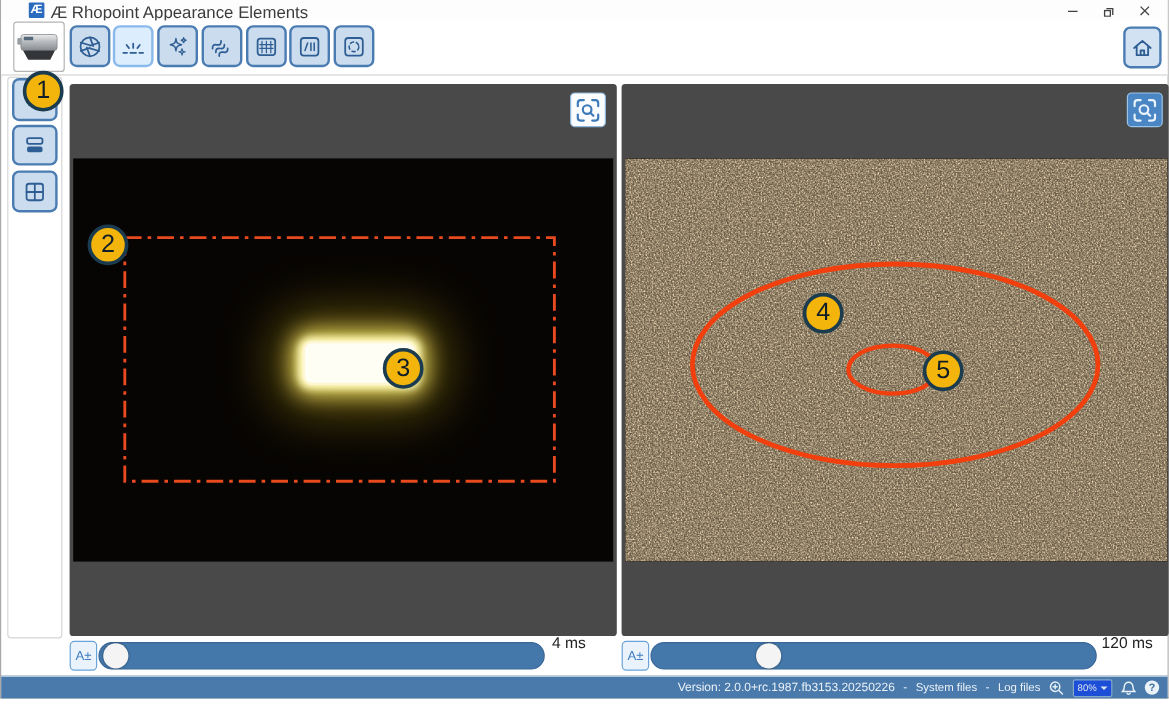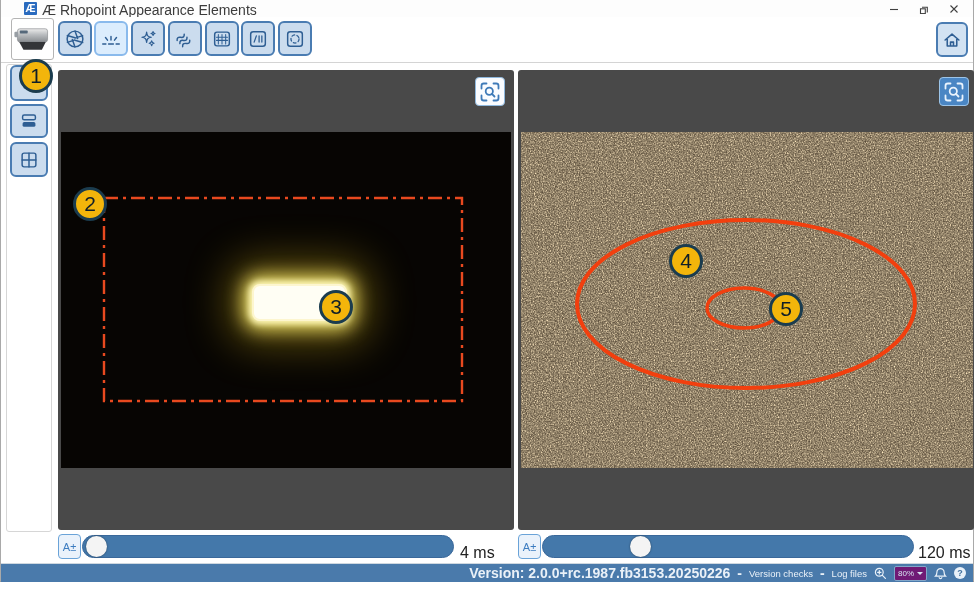--- a/index.html
+++ b/index.html
@@ -35,26 +35,26 @@
   .cam-image{position:absolute;left:3px;top:62px;overflow:hidden;}
   .image-left{width:450px;height:336px;background:#070503;}
   .image-right{width:452px;height:336px;background:#120d08;}
   .roi-svg{position:absolute;left:0;top:0;}
   .glow-rect{position:absolute;left:191px;top:152px;width:91px;height:33px;background:#fffef4;border:2px solid #fdf6cf;border-radius:8px;
     box-shadow:0 0 6px 3px #fff9be, 0 0 18px 9px rgba(255,238,110,.85), 0 0 44px 22px rgba(205,170,25,.45);}
   
   .ae-btn{position:absolute;top:534px;width:23px;height:25px;border-radius:4px;background:#eaf2fb;border:1.5px solid #6aa3d8;color:#3c7cc0;font-size:11px;padding:0;box-sizing:border-box;}
   .track{position:absolute;top:535px;width:372px;height:23px;background:#4478aa;border:1px solid #3a689a;border-radius:12px;box-sizing:border-box;}
   .thumb{position:absolute;top:0px;width:21px;height:21px;background:#f4f4f4;border-radius:50%;box-shadow:0 0 2px rgba(0,0,0,.5);}
-  .ms-label{position:absolute;top:544px;font-size:16px;color:#222;white-space:nowrap;}
+  .ms-label{position:absolute;top:528px;font-size:13px;color:#222;white-space:nowrap;}
   
   .statusbar{position:absolute;left:0;top:563px;width:100%;height:19px;background:#4a7aab;border-top:1px solid #cfd8e0;box-sizing:border-box;display:flex;align-items:center;justify-content:flex-end;gap:7px;padding-right:7px;}
-  .status-text{font-size:14px;color:#eaf1f8;white-space:nowrap;font-weight:bold;}
+  .status-text{font-size:10px;color:#eaf1f8;white-space:nowrap;}
   .status-link{font-size:9.5px;color:#eaf1f8;white-space:nowrap;cursor:default;}
-  .zoom-select{height:13px;background:#701a75;border:1px solid #83a8ca;border-radius:2px;color:#d7e4f1;font-size:8px;display:flex;align-items:center;gap:3px;padding:0 3px;}
+  .zoom-select{height:13px;background:#1d4ed8;border:1px solid #83a8ca;border-radius:2px;color:#d7e4f1;font-size:8px;display:flex;align-items:center;gap:3px;padding:0 3px;}
   .caret{width:0;height:0;border-left:3px solid transparent;border-right:3px solid transparent;border-top:3.5px solid #d7e4f1;}
   .help-btn{width:12px;height:12px;border-radius:50%;background:#e9f1f9;color:#41709f;font-size:9px;font-weight:bold;display:flex;align-items:center;justify-content:center;border:none;padding:0;}
   
   .badge{position:absolute;width:34px;height:34px;box-sizing:border-box;border-radius:50%;background:#f3b50b;border:3px solid #1b3c4e;color:#101e28;font-size:21px;display:flex;align-items:center;justify-content:center;z-index:50;}
 </style>
 </head>
 <body>
 
 <div class="window">
 
@@ -229,21 +229,21 @@
 
   <button class="ae-btn" style="left:517px">A±</button>
   <div class="track" style="left:541px">
     <div class="thumb" style="left:87px"></div>
   </div>
   <span class="ms-label" style="left:917px">120 ms</span>
 
   <div class="statusbar">
     <span class="status-text">Version: 2.0.0+rc.1987.fb3153.20250226</span>
     <span class="status-text"> - </span>
-    <span class="status-link">Version checks</span>
+    <span class="status-link">System files</span>
     <span class="status-text"> - </span>
     <span class="status-link">Log files</span>
     <svg width="13" height="13" viewBox="0 0 13 13" style="stroke:#e9f1f9;fill:none;stroke-width:1.2;stroke-linecap:round">
       <circle cx="5.3" cy="5.3" r="3.9"></circle>
         <path d="M8.4 8.4l3 3M5.3 3.6v3.4M3.6 5.3h3.4"></path>
     </svg>
     <div class="zoom-select">
       <span>80%</span>
       <span class="caret"></span>
     </div>

